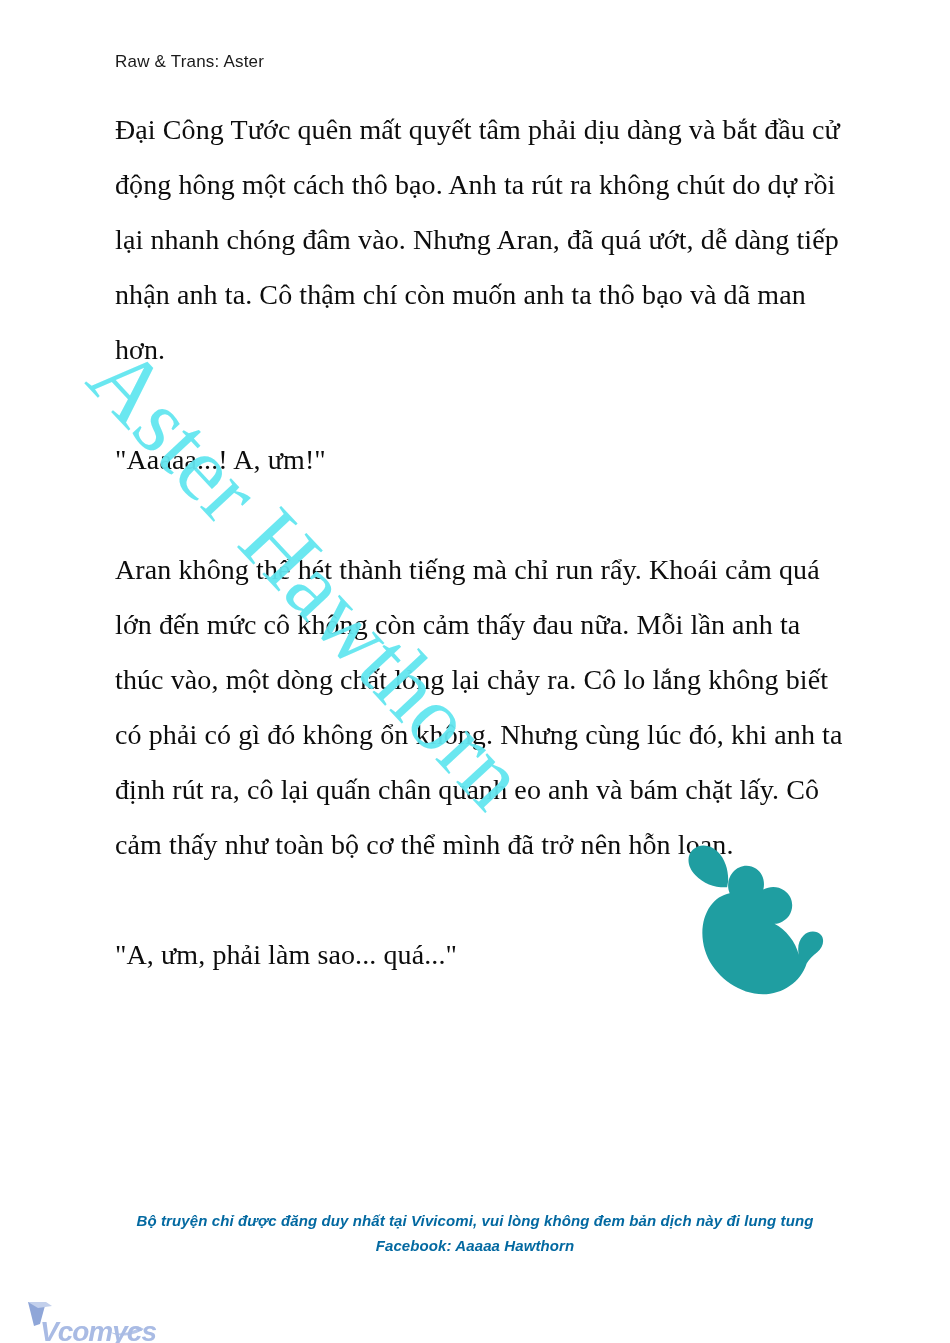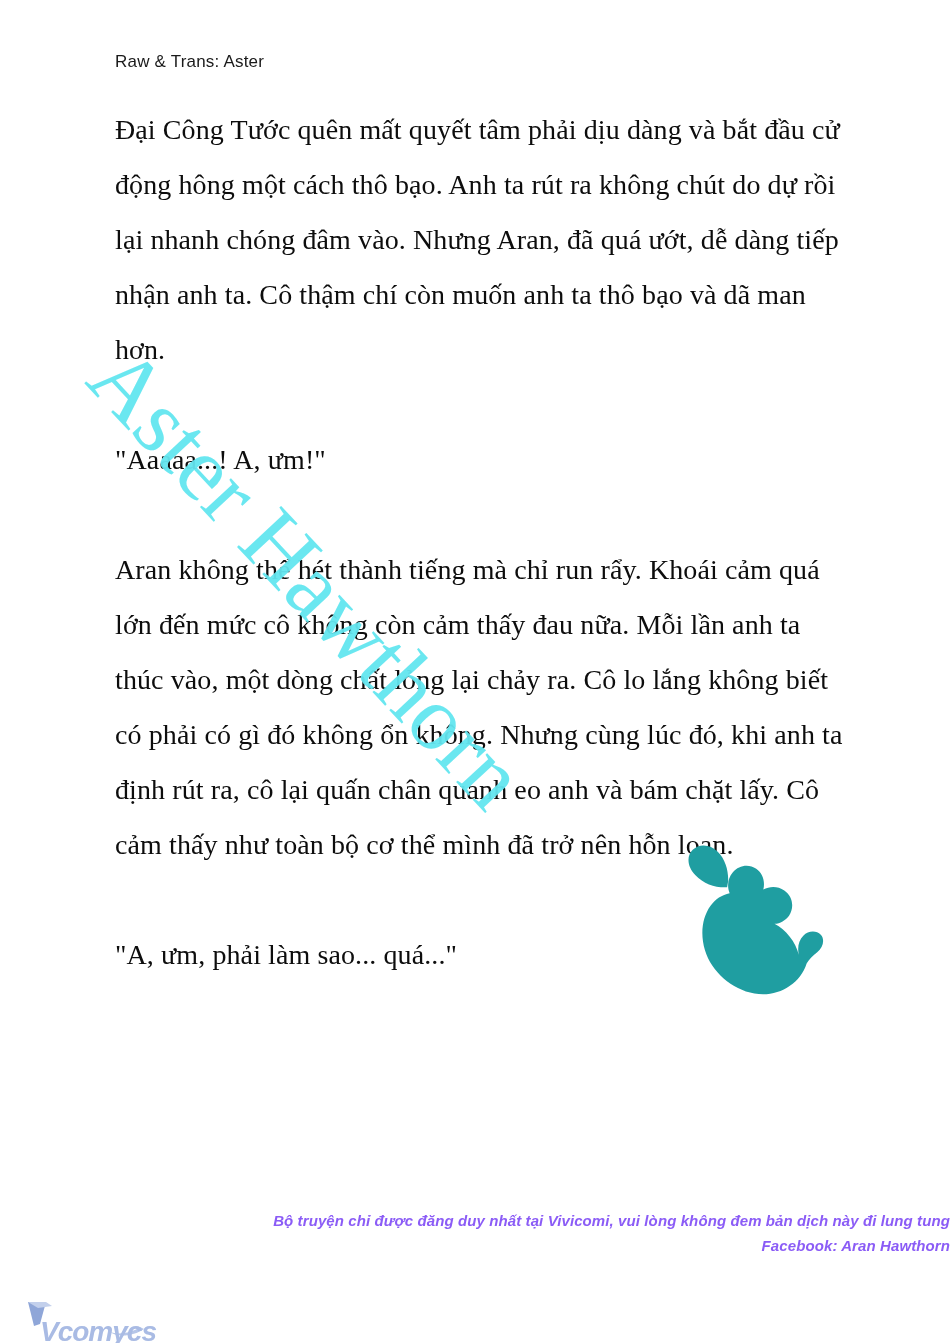--- a/index.html
+++ b/index.html
@@ -86,23 +86,22 @@
     width: 950px;
     text-align: center;
     z-index: 2;
   }
   .footer-line {
     font-family: "Liberation Sans", "DejaVu Sans", sans-serif;
     font-style: italic;
     font-weight: bold;
     font-size: 15px;
     line-height: 25px;
-    color: #8b5cf6;
+    color: #0369a1;
     letter-spacing: 0.1px;
-    text-align: right;
   }
 
   
   .logo {
     position: absolute;
     left: 26px;
     top: 1296px;
     width: 130px;
     height: 44px;
     z-index: 5;
@@ -175,21 +174,21 @@
           C 67 156, 58 163, 49 160
           C 40 157, 36 147, 39 137
           C 42 127, 50 119, 60 114
           Z"></path>
       </g>
     </svg>
   </div>
 
   <div class="footer-notice">
     <div class="footer-line">Bộ truyện chỉ được đăng duy nhất tại Vivicomi, vui lòng không đem bản dịch này đi lung tung</div>
-    <div class="footer-line">Facebook: Aran Hawthorn</div>
+    <div class="footer-line">Facebook: Aaaaa Hawthorn</div>
   </div>
 
   <div class="logo">
     <svg viewBox="0 0 130 44" width="130" height="44" xmlns="http://www.w3.org/2000/svg">
       <path d="M 2 6 L 20 6 L 14 28 L 8 30 Z" fill="#8FA6D8"></path>
       <path d="M 2 6 L 20 6 L 26 10 L 12 12 Z" fill="#C3D0EC"></path>
       <path d="M 118 33 C 108 40, 92 42, 84 36 C 92 39, 106 37, 114 31 Z" fill="#B6C6E8"></path>
     </svg>
     <div class="logo-text">Vcomycs</div>
   </div>

